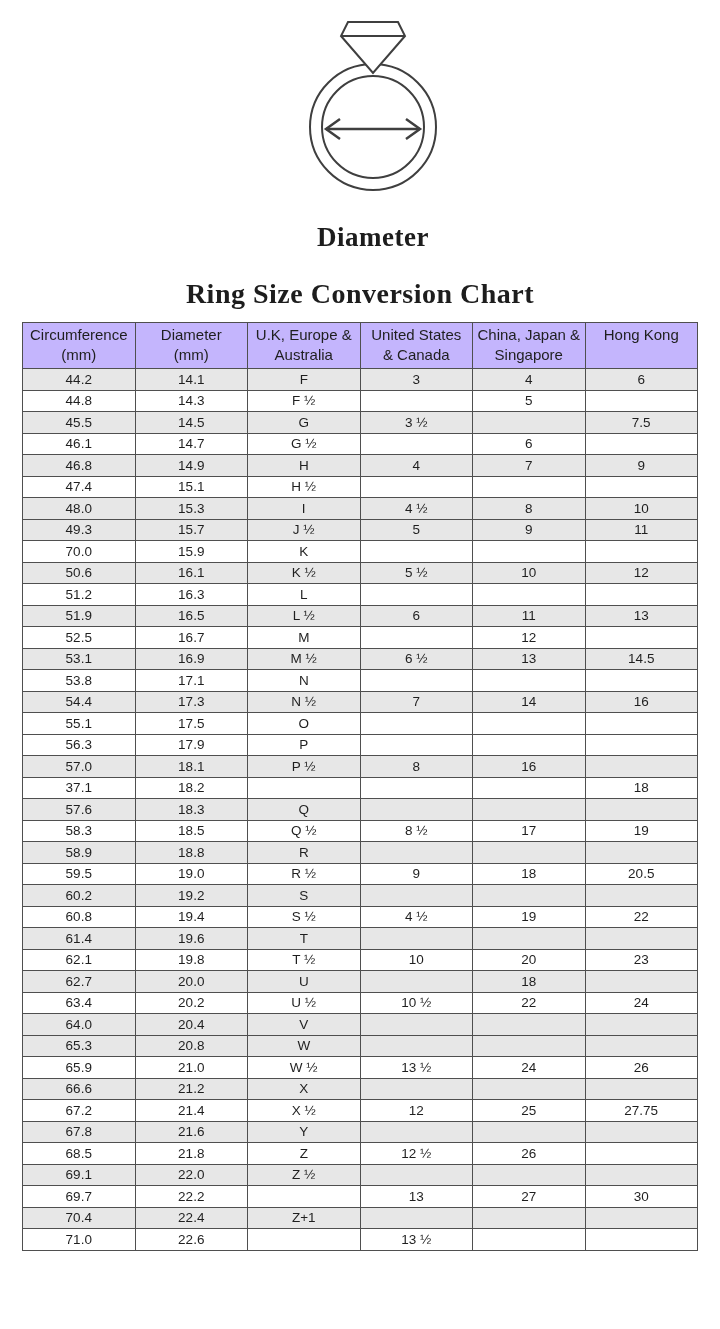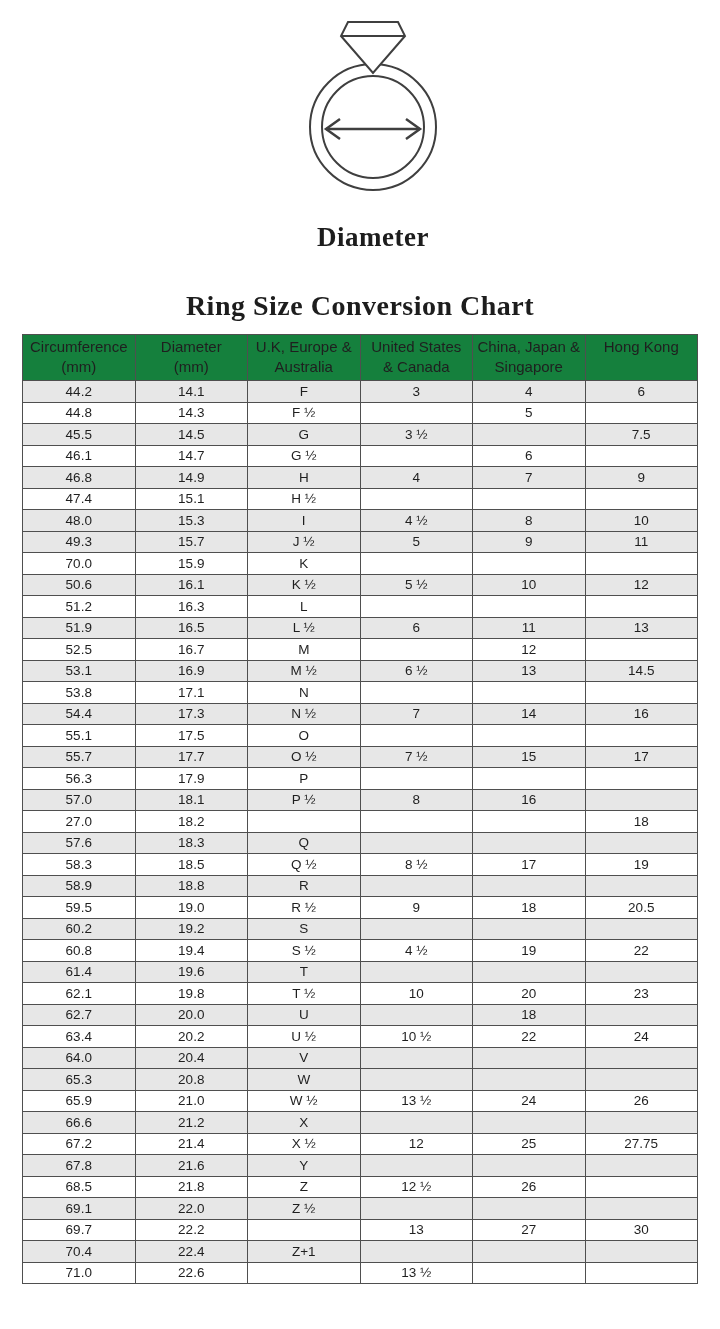--- a/index.html
+++ b/index.html
@@ -25,21 +25,21 @@
     margin-top: 26px;
     text-align: center;
     font-family: "Liberation Serif", serif;
     font-weight: bold;
     font-size: 27px;
     letter-spacing: 0.5px;
     color: #1d1d1d;
     transform: translateX(13px);
   }
   .chart-title {
-    margin-top: 37px;
+    margin-top: 25px;
     text-align: center;
     font-family: "Liberation Serif", serif;
     font-weight: bold;
     font-size: 28px;
     letter-spacing: 0.5px;
     color: #1d1d1d;
   }
   table.conversion {
     margin: 12px auto 0 auto;
     width: 676px;
@@ -52,21 +52,21 @@
     overflow: hidden;
     white-space: nowrap;
   }
   table.conversion th {
     font-weight: normal;
     font-size: 15px;
     line-height: 20px;
     padding: 2px 2px 3px 2px;
     vertical-align: top;
     height: 45px;
-    background: #15803d;
+    background: #c4b5fd;
     color: #1f1f1f;
   }
   table.conversion td {
     font-size: 13.5px;
     height: 21.5px;
     padding: 0 2px;
     color: #1f1f1f;
   }
   tr.shaded td { background: #e7e7e7; }
   tr.plain td { background: #ffffff; }
@@ -236,46 +236,38 @@
           <td>16</td>
         </tr>
         <tr class="plain">
           <td>55.1</td>
           <td>17.5</td>
           <td>O</td>
           <td></td>
           <td></td>
           <td></td>
         </tr>
-        <tr class="shaded">
-          <td>55.7</td>
-          <td>17.7</td>
-          <td>O ½</td>
-          <td>7 ½</td>
-          <td>15</td>
-          <td>17</td>
-        </tr>
         <tr class="plain">
           <td>56.3</td>
           <td>17.9</td>
           <td>P</td>
           <td></td>
           <td></td>
           <td></td>
         </tr>
         <tr class="shaded">
           <td>57.0</td>
           <td>18.1</td>
           <td>P ½</td>
           <td>8</td>
           <td>16</td>
           <td></td>
         </tr>
         <tr class="plain">
-          <td>27.0</td>
+          <td>37.1</td>
           <td>18.2</td>
           <td></td>
           <td></td>
           <td></td>
           <td>18</td>
         </tr>
         <tr class="shaded">
           <td>57.6</td>
           <td>18.3</td>
           <td>Q</td>

